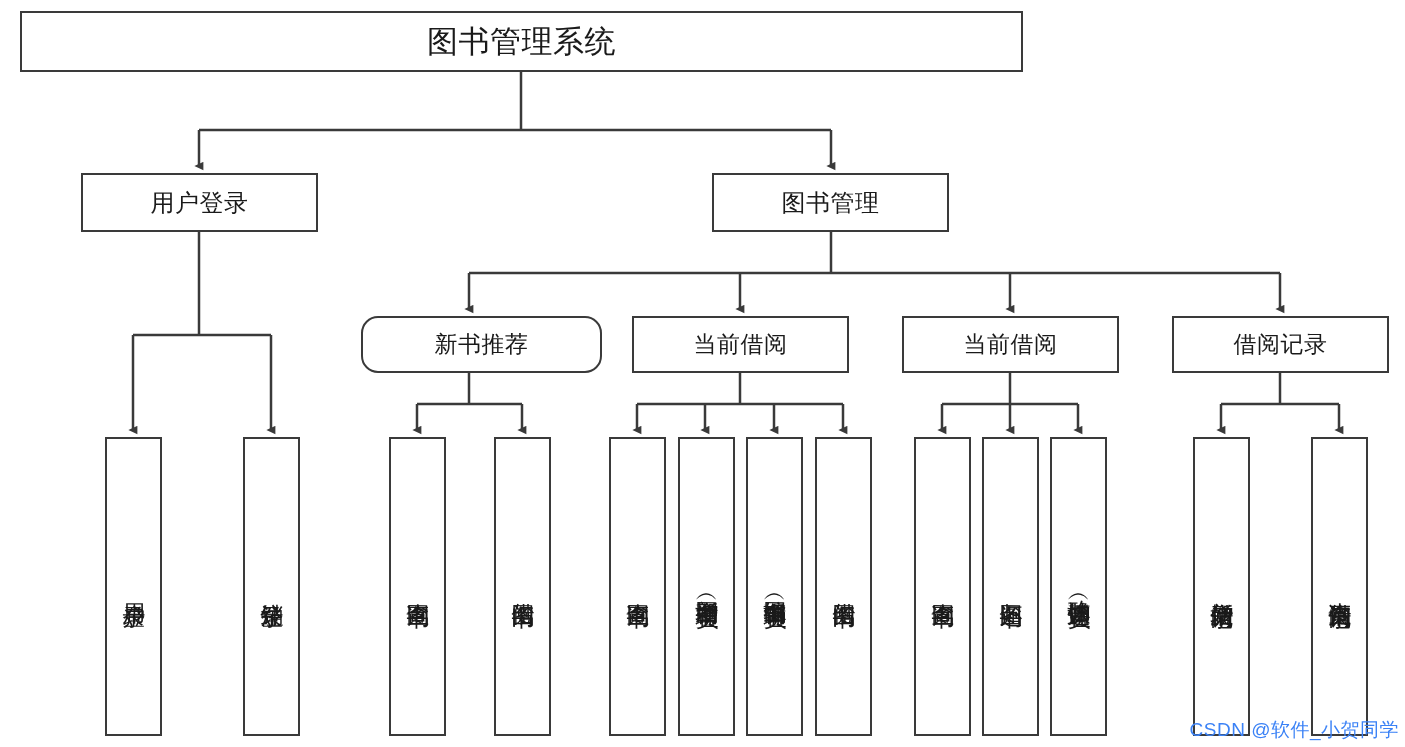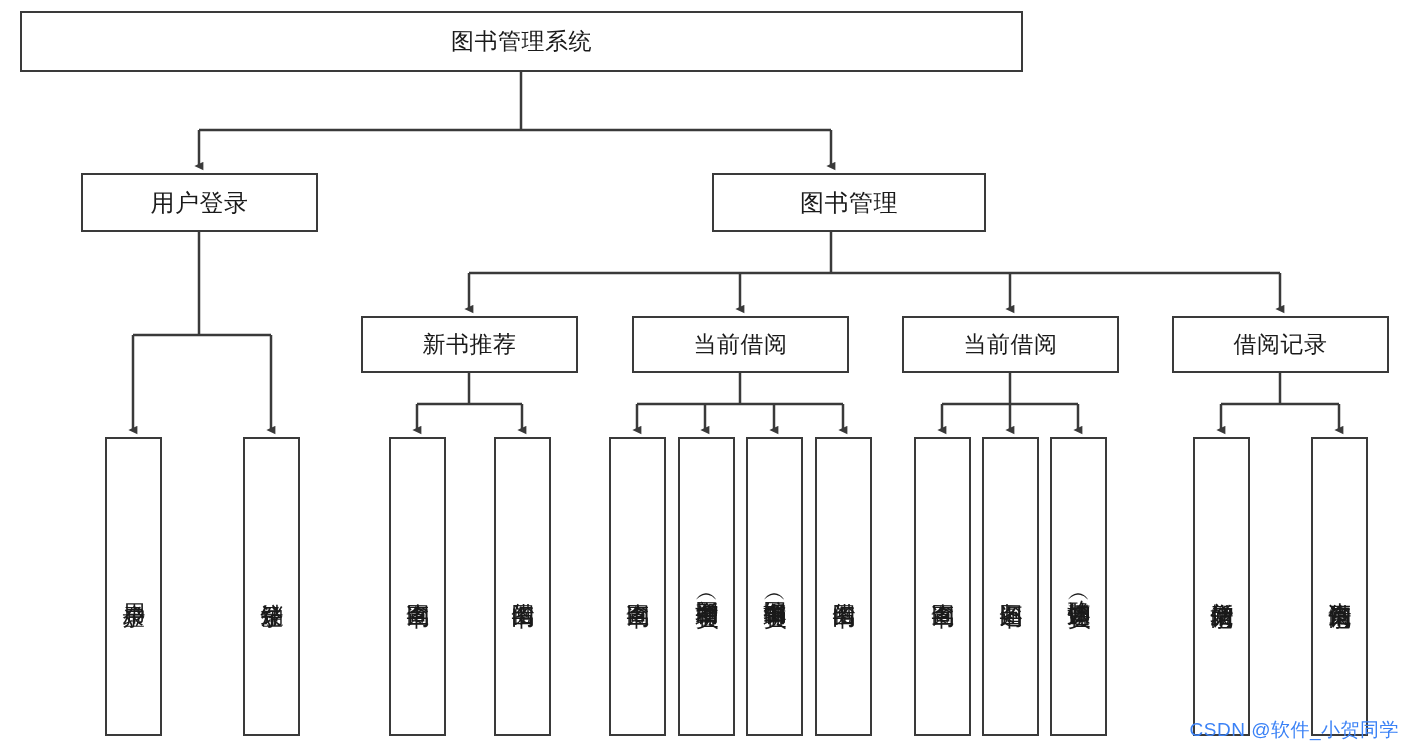--- a/index.html
+++ b/index.html
@@ -35,21 +35,21 @@
     justify-content: center;
     color: #1a1a1a;
   }
   .node .label {
     display: block;
     text-align: center;
     line-height: 1.22;
     letter-spacing: 0.5px;
     white-space: nowrap;
   }
-  .node.root .label { font-size: 23px; }
+  .node.root .label { font-size: 31px; }
   .node.lvl2 .label { font-size: 24px; }
   .node.lvl3 .label { font-size: 23px; }
   .node.leaf {
     border-width: 2.5px;
   }
   .node.leaf .label {
     font-size: 23px;
     writing-mode: vertical-rl;
     text-orientation: upright;
     line-height: 1.04;
@@ -124,25 +124,25 @@
   </svg>
 
   <div class="node root" style="left:20px; top:11px; width:1003px; height:61px;">
     <span class="label">图书管理系统</span>
   </div>
 
   <div class="node lvl2" style="left:81px; top:173px; width:237px; height:59px;">
     <span class="label">用户登录</span>
   </div>
 
-  <div class="node lvl2" style="left:712px; top:173px; width:274px; height:59px;">
+  <div class="node lvl2" style="left:712px; top:173px; width:237px; height:59px;">
     <span class="label">图书管理</span>
   </div>
 
-  <div class="node lvl3" style="left:361px; top:316px; width:217px; height:57px;">
+  <div class="node lvl3" style="left:361px; top:316px; width:241px; height:57px;border-radius:17px;">
     <span class="label">新书推荐</span>
   </div>
 
   <div class="node lvl3" style="left:632px; top:316px; width:217px; height:57px;">
     <span class="label">当前借阅</span>
   </div>
 
   <div class="node lvl3" style="left:902px; top:316px; width:217px; height:57px;">
     <span class="label">当前借阅</span>
   </div>

